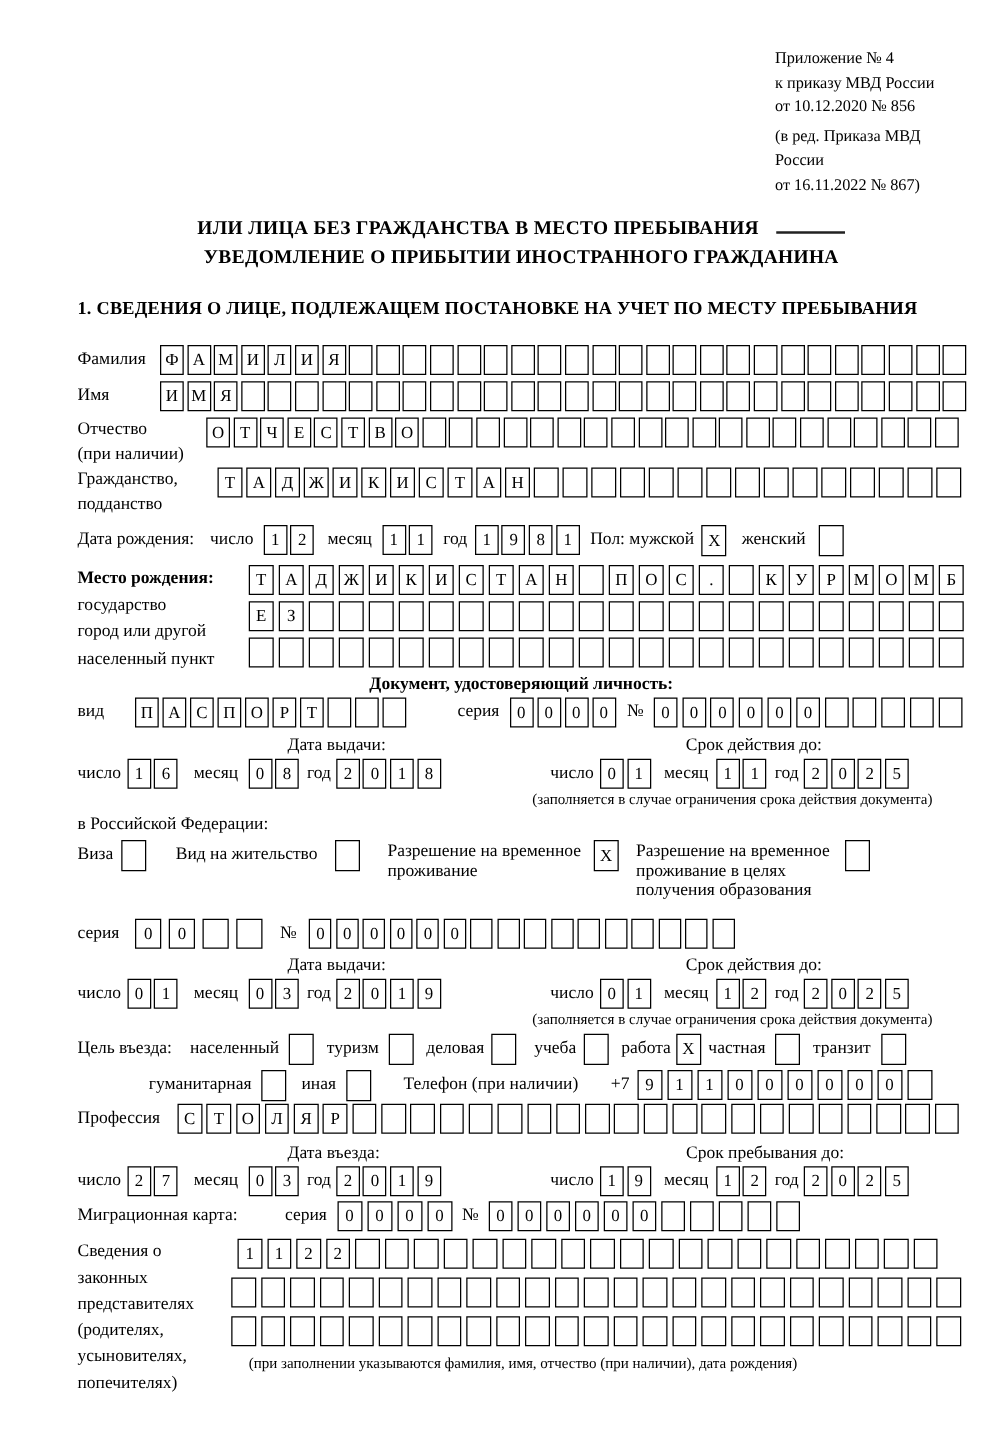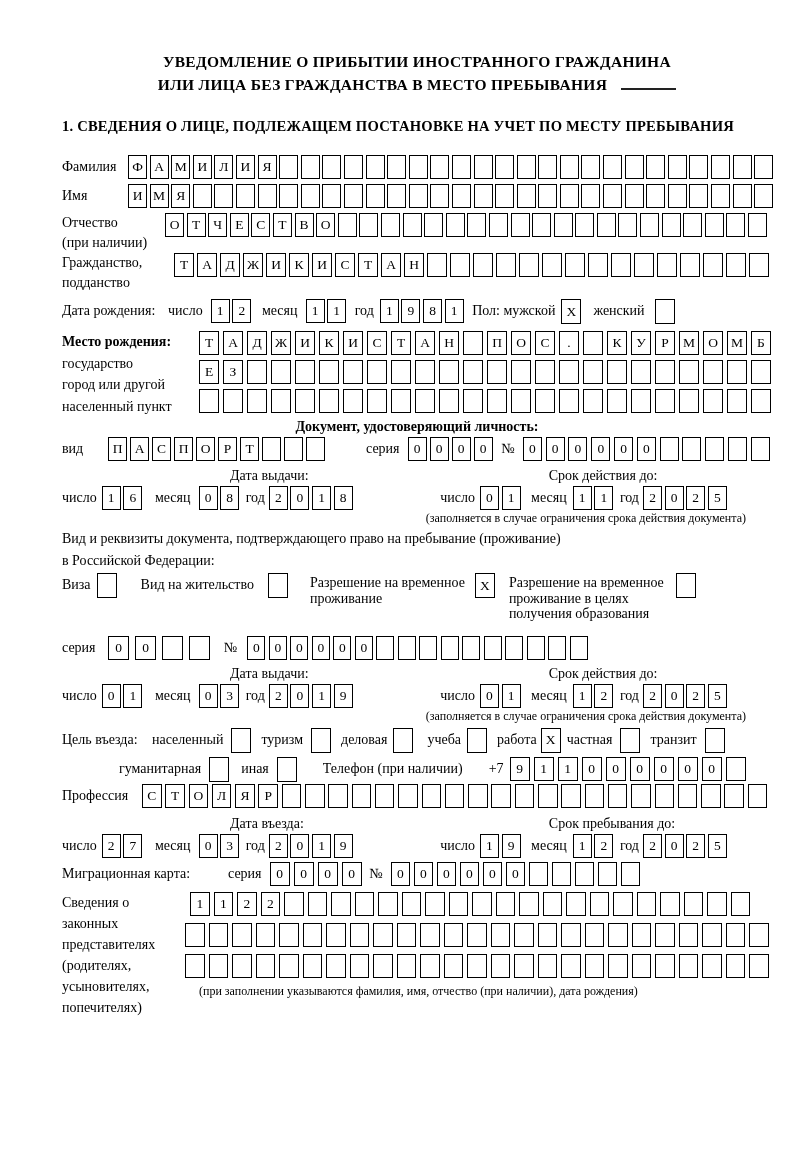--- a/index.html
+++ b/index.html
@@ -58,23 +58,30 @@
   [data-name="row-purpose-2"]{margin-top:4px;}
   [data-name="row-profession"]{margin-top:2px;}
   [data-name="row-entry-head"]{margin-top:7px;}
   [data-name="row-migration-card"]{margin-top:4px;}
   [data-name="row-guardians"]{margin-top:6px;}
 </style>
 </head>
 <body>
 
 <div class="page" data-name="arrival-notification-form">
+  <div class="hdr" data-name="appendix-note">
+    <div data-name="appendix-line">Приложение № 4</div>
+    <div data-name="appendix-line">к приказу МВД России</div>
+    <div data-name="appendix-line">от 10.12.2020 № 856</div>
+    <div class="sub" data-name="appendix-revision-line">(в ред. Приказа МВД России</div>
+    <div data-name="appendix-revision-line">от 16.11.2022 № 867)</div>
+  </div>
   <div class="title" data-name="form-title">
+    <div data-name="title-line2-wrap"><span data-name="title-line2">ИЛИ ЛИЦА БЕЗ ГРАЖДАНСТВА В МЕСТО ПРЕБЫВАНИЯ</span><span class="blank" data-name="title-blank-underline"></span></div>
     <div data-name="title-line1">УВЕДОМЛЕНИЕ О ПРИБЫТИИ ИНОСТРАННОГО ГРАЖДАНИНА</div>
-    <div data-name="title-line2-wrap"><span data-name="title-line2">ИЛИ ЛИЦА БЕЗ ГРАЖДАНСТВА В МЕСТО ПРЕБЫВАНИЯ</span><span class="blank" data-name="title-blank-underline"></span></div>
   </div>
   <div class="sec" data-name="section1-heading">1. СВЕДЕНИЯ О ЛИЦЕ, ПОДЛЕЖАЩЕМ ПОСТАНОВКЕ НА УЧЕТ ПО МЕСТУ ПРЕБЫВАНИЯ</div>
   <div id="form-body" data-name="form-body">
       <div class="frow" data-name="row-surname">
         <span class="lab" data-name="row-surname-label" style="width: 66px;">Фамилия</span>
         <span class="cellrun" data-name="cell-run">
           <span class="cell" data-name="char-box" style="width: 19px; margin-right: 2.6px;">Ф</span>
           <span class="cell" data-name="char-box" style="width: 19px; margin-right: 2.6px;">А</span>
           <span class="cell" data-name="char-box" style="width: 19px; margin-right: 2.6px;">М</span>
           <span class="cell" data-name="char-box" style="width: 19px; margin-right: 2.6px;">И</span>
@@ -408,23 +415,20 @@
         <span class="cellrun" data-name="cell-run">
           <span class="cell" data-name="char-box" style="width: 19px; margin-right: 2.6px;">2</span>
           <span class="cell" data-name="char-box" style="width: 19px; margin-right: 2.6px;">0</span>
           <span class="cell" data-name="char-box" style="width: 19px; margin-right: 2.6px;">2</span>
           <span class="cell" data-name="char-box" style="width: 19px; margin-right: 2.6px;">5</span>
         </span>
       </div>
       <div class="frow note" data-name="note-validity-1">
         <span class="txt" data-name="note-validity-1-text">(заполняется в случае ограничения срока действия документа)</span>
       </div>
-      <div class="frow para" data-name="para-permit-1">
-        <span class="txt" data-name="para-permit-1-text">Вид и реквизиты документа, подтверждающего право на пребывание (проживание)</span>
-      </div>
       <div class="frow para" data-name="para-permit-2">
         <span class="txt" data-name="para-permit-2-text">в Российской Федерации:</span>
       </div>
       <div class="frow" data-name="row-permit-types">
         <span class="txt" data-name="row-permit-types-text" style="margin-right: 6px;">Виза</span>
         <span class="cell chk" data-name="checkbox" style="width: 20px; margin-right: 0px;"></span>
         <span class="txt" data-name="row-permit-types-text" style="margin-left: 24px; margin-right: 14px;">Вид на жительство</span>
         <span class="cell chk" data-name="checkbox" style="width: 20px; margin-right: 0px;"></span>
         <div class="txt2" data-name="row-permit-types-option" style="margin-left: 22px; margin-right: 10px;">
           <div data-name="row-permit-types-option-line">Разрешение на временное</div>

